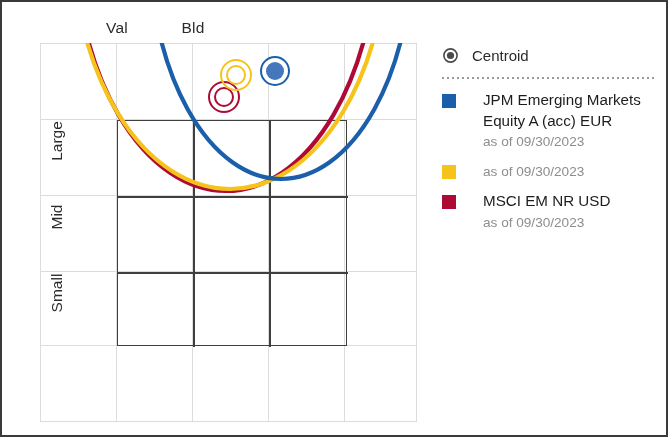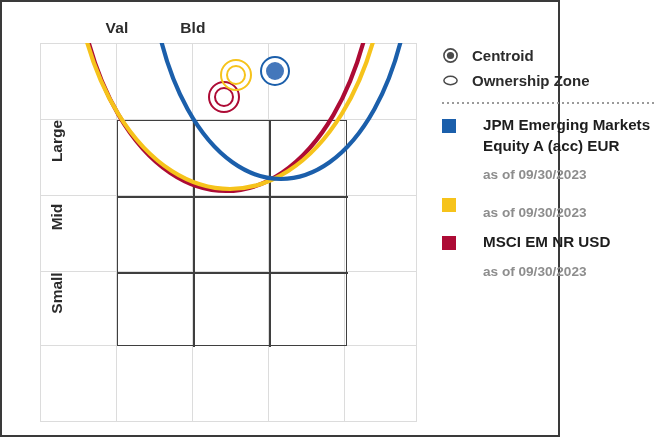--- a/index.html
+++ b/index.html
@@ -4,25 +4,24 @@
 <style>
   html,body{margin:0;padding:0;}
   body{
     width:668px;height:437px;
     background:#ffffff;
     font-family:"Liberation Sans",sans-serif;
     overflow:hidden;
   }
   #frame{
     position:relative;
-    width:560px;height:437px;
+    width:668px;height:437px;
     box-sizing:border-box;
     border:2px solid #3a3a3a;
     background:#ffffff;
-    font-weight:bold;
   }
   
   #chart-region{
     position:absolute;
     left:0;top:0;
     width:428px;height:433px;
   }
   #plot{
     position:absolute;
     left:38px;top:41px;
@@ -140,21 +139,21 @@
   }
   .entry-name{
     font-size:15.2px;
     color:#1d1d1d;
     line-height:20.5px;
   }
   .entry-asof{
     font-size:13.6px;
     color:#8d8d8d;
     line-height:20px;
-    margin-top:9px;
+    margin-top:1px;
   }
 </style>
 </head>
 <body>
 
 <div id="frame">
 
   <div id="chart-region">
 
     <div class="col-header" style="left:76px;">Val</div>
@@ -224,28 +223,20 @@
     <div class="legend-top-row">
       <div class="lt-icon">
         <svg width="17" height="17" viewBox="0 0 17 17">
           <circle cx="8.5" cy="8.5" r="6.6" fill="none" stroke="#4a4a4a" stroke-width="1.6"></circle>
           <circle cx="8.5" cy="8.5" r="3.6" fill="#4a4a4a"></circle>
         </svg>
       </div>
       <div class="lt-label">Centroid</div>
     </div>
 
-    <div class="legend-top-row">
-      <div class="lt-icon">
-        <svg width="17" height="17" viewBox="0 0 17 17">
-          <ellipse cx="8.5" cy="8.5" rx="6.6" ry="4.2" fill="none" stroke="#4a4a4a" stroke-width="1.5"></ellipse>
-        </svg>
-      </div>
-      <div class="lt-label">Ownership Zone</div>
-    </div>
 
     <div id="legend-divider"></div>
 
     <div class="legend-entry">
       <div class="swatch" style="background:#1b5fab;"></div>
       <div class="entry-text">
         <div class="entry-name">JPM Emerging Markets Equity A (acc) EUR</div>
         <div class="entry-asof">as of 09/30/2023</div>
       </div>
     </div>

